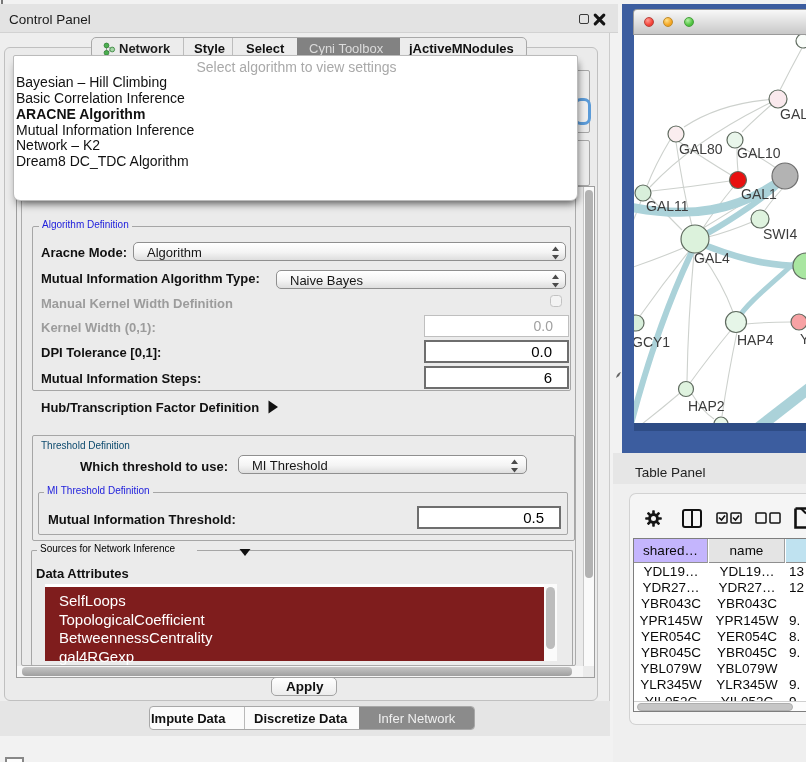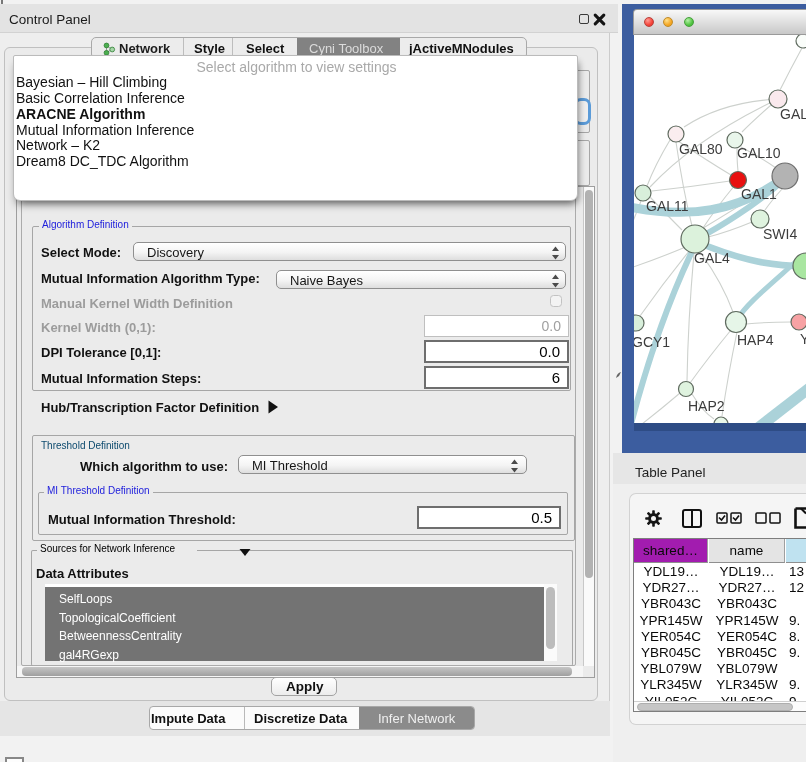--- a/index.html
+++ b/index.html
@@ -15,21 +15,21 @@
 .b { font-weight:bold; }
 .combo {
   position:absolute; border:1px solid #8F8F8F; border-radius:5px;
   background:linear-gradient(#FFFFFF, #F4F4F4 55%, #DEDEDE);
   box-shadow:inset 0 1px 0 #fff;
 }
 .combo .ct { position:absolute; left:13px; top:2px; font-size:13px; color:#161616; }
 .carr { position:absolute; }
 .field {
   position:absolute; background:#fff; font-size:14px; color:#000;
-  text-align:right; padding-right:7px;
+  text-align:right; padding-right:15px;
 }
 .gbox { position:absolute; border:1px solid #A6A6A6; border-radius:2px; }
 .glbl { position:absolute; font-size:10px; background:#EBEBEB; padding:0 3px; }
 </style>
 </head>
 <body>
 <div id="root">
 
   <div class="abs" id="cpwin" style="left:0;top:4px;width:610px;height:732px;background:#EEEEEE;border-right:1px solid #CCC;border-bottom:1px solid #C6C6C6;"></div>
   <div class="abs" id="titlebar" style="left:0;top:4px;width:618px;height:29px;background:#E3E3E3;border-bottom:1px solid #D2D2D2;"></div>
@@ -68,23 +68,23 @@
   <div class="lbl" style="left:28px;top:162px;">g</div>
 
   <div class="abs" id="scrollpane" style="left:16px;top:186px;width:579px;height:492px;background:#EBEBEB;border:1px solid #9E9E9E;"></div>
 
   <div class="gbox" style="left:21px;top:196px;width:555px;height:470px;border-color:#ABABAB;"></div>
   <div class="glbl" style="left:26px;top:189px;color:#111;">Cyni Algorithm Settings</div>
 
   <div class="gbox" style="left:32px;top:226px;width:539px;height:165px;"></div>
   <div class="glbl" style="left:39px;top:219px;color:#2121DC;">Algorithm Definition</div>
 
-  <div class="lbl b" style="left:41px;top:245px;">Select Mode:</div>
+  <div class="lbl b" style="left:41px;top:245px;">Aracne Mode:</div>
   <div class="combo" style="left:133px;top:242px;width:433px;height:19px;">
-      <span class="ct">Discovery</span>
+      <span class="ct">Algorithm</span>
     <svg class="carr" style="right:5px;top:2.5px;" width="9" height="14" viewBox="0 0 9 14">
         <path d="M4.5,0.5 L8,5 L1,5 Z M4.5,13.5 L8,9 L1,9 Z" fill="#4A4A4A"></path>
       </svg>
   </div>
   <div class="lbl b" style="left:41px;top:271px;">Mutual Information Algorithm Type:</div>
   <div class="combo" style="left:276px;top:270px;width:290px;height:19px;">
       <span class="ct">Naive Bayes</span>
     <svg class="carr" style="right:5px;top:2.5px;" width="9" height="14" viewBox="0 0 9 14">
         <path d="M4.5,0.5 L8,5 L1,5 Z M4.5,13.5 L8,9 L1,9 Z" fill="#4A4A4A"></path>
       </svg>
@@ -98,40 +98,40 @@
   <div class="lbl b" style="left:41px;top:371px;">Mutual Information Steps:</div>
   <div class="field" style="left:424px;top:366px;width:145px;height:23px;border:2px solid #6E6E6E;line-height:19px;font-size:15px;">6</div>
 
   <div class="lbl b" style="left:41px;top:400px;">Hub/Transcription Factor Definition</div>
   <svg class="abs" style="left:267px;top:400px;" width="12" height="14" viewBox="0 0 12 14">
       <path d="M1.5,0.5 L11,7 L1.5,13.5 Z" fill="#111"></path>
     </svg>
 
   <div class="gbox" style="left:32px;top:435px;width:543px;height:106px;"></div>
   <div class="glbl" style="left:38px;top:440px;color:#0c4a6e;">Threshold Definition</div>
-  <div class="lbl b" style="left:80px;top:459px;">Which algorithm to use:</div>
+  <div class="lbl b" style="left:80px;top:459px;">Which threshold to use:</div>
   <div class="combo" style="left:238px;top:455px;width:289px;height:19px;">
       <span class="ct">MI Threshold</span>
     <svg class="carr" style="right:7px;top:2.5px;" width="9" height="14" viewBox="0 0 9 14">
         <path d="M4.5,0.5 L8,5 L1,5 Z M4.5,13.5 L8,9 L1,9 Z" fill="#4A4A4A"></path>
       </svg>
   </div>
   <div class="gbox" style="left:38px;top:492px;width:530px;height:43px;"></div>
   <div class="glbl" style="left:44px;top:485px;color:#2121DC;">MI Threshold Definition</div>
   <div class="lbl b" style="left:48px;top:512px;">Mutual Information Threshold:</div>
   <div class="field" style="left:417px;top:506px;width:144px;height:23px;border:2px solid #6E6E6E;line-height:19px;font-size:15px;">0.5</div>
 
   <div class="gbox" style="left:31px;top:550px;width:542px;height:116px;border-bottom:none;"></div>
   <div class="glbl" style="left:37px;top:543px;color:#000000;padding:0 22px 0 3px;">Sources for Network Inference</div>
   <svg class="abs" style="left:239px;top:548px;" width="12" height="9" viewBox="0 0 12 9">
       <path d="M0.5,1 L11.5,1 L6,8 Z" fill="#111"></path>
     </svg>
   <div class="lbl b" style="left:36px;top:566px;">Data Attributes</div>
   <div class="abs" style="left:45px;top:584px;width:512px;height:77px;background:#FFFFFF;"></div>
-  <div class="abs" style="left:45px;top:587px;width:499px;height:74px;background:#737373;color:#FFFFFF;font-size:12px;">
+  <div class="abs" style="left:45px;top:587px;width:499px;height:74px;background:#7f1d1d;color:#FFFFFF;font-size:15px;">
     <div class="abs" style="left:14px;top:5px;">SelfLoops</div>
     <div class="abs" style="left:14px;top:23.5px;">TopologicalCoefficient</div>
     <div class="abs" style="left:14px;top:42px;">BetweennessCentrality</div>
     <div class="abs" style="left:14px;top:60.5px;">gal4RGexp</div>
   </div>
   <div class="abs" style="left:544px;top:584px;width:13px;height:77px;background:#FBFBFB;"></div>
   <div class="abs" style="left:545.5px;top:587px;width:9px;height:62px;background:#BCBCBC;border-radius:4.5px;"></div>
 
   <div class="abs" style="left:583px;top:187px;width:11px;height:479px;background:#FAFAFA;border-left:1px solid #C8C8C8;"></div>
   <div class="abs" style="left:584.5px;top:190px;width:8px;height:388px;background:#B2B2B2;border-radius:4px;"></div>
@@ -263,21 +263,21 @@
   <svg class="abs" style="left:755px;top:512px;" width="26" height="12" viewBox="0 0 26 12">
     <rect x="1" y="1" width="10" height="10" rx="1" fill="none" stroke="#111" stroke-width="1.5"></rect>
     <rect x="15" y="1" width="10" height="10" rx="1" fill="none" stroke="#111" stroke-width="1.5"></rect>
   </svg>
   <svg class="abs" style="left:794px;top:507px;" width="12" height="22" viewBox="0 0 12 22">
     <path d="M1.5,1.5 L12,1.5 M1.5,1.5 L1.5,20.5 L12,20.5" fill="none" stroke="#111" stroke-width="2.6"></path>
     <path d="M7,1.5 L12,6.5" fill="none" stroke="#111" stroke-width="2"></path>
   </svg>
 
   <div class="abs" id="tbl" style="left:633px;top:538px;width:173px;height:174px;background:#FFFFFF;border:1px solid #7E7E7E;border-right:none;overflow:hidden;font-size:13.5px;color:#0A0A0A;">
-    <div class="abs" style="left:0;top:0;width:74px;height:24px;background:#a21caf;border-right:1px solid #9F9F9F;border-bottom:1px solid #8F8F8F;text-align:center;line-height:23px;">shared…</div>
+    <div class="abs" style="left:0;top:0;width:74px;height:24px;background:#c4b5fd;border-right:1px solid #9F9F9F;border-bottom:1px solid #8F8F8F;text-align:center;line-height:23px;">shared…</div>
     <div class="abs" style="left:75px;top:0;width:76px;height:24px;background:#E4E4E4;border-right:1px solid #9F9F9F;border-bottom:1px solid #8F8F8F;text-align:center;line-height:23px;">name</div>
     <div class="abs" style="left:152px;top:0;width:21px;height:24px;background:#BFE2F0;border-bottom:1px solid #8F8F8F;"></div>
 
     <div class="abs" style="left:0;top:25px;width:74px;text-align:center;line-height:16.2px;">
       YDL19…<br>YDR27…<br>YBR043C<br>YPR145W<br>YER054C<br>YBR045C<br>YBL079W<br>YLR345W<br>YIL052C
     </div>
     <div class="abs" style="left:75px;top:25px;width:76px;text-align:center;line-height:16.2px;">
       YDL19…<br>YDR27…<br>YBR043C<br>YPR145W<br>YER054C<br>YBR045C<br>YBL079W<br>YLR345W<br>YIL052C
     </div>
     <div class="abs" style="left:155px;top:25px;width:50px;line-height:16.2px;">

